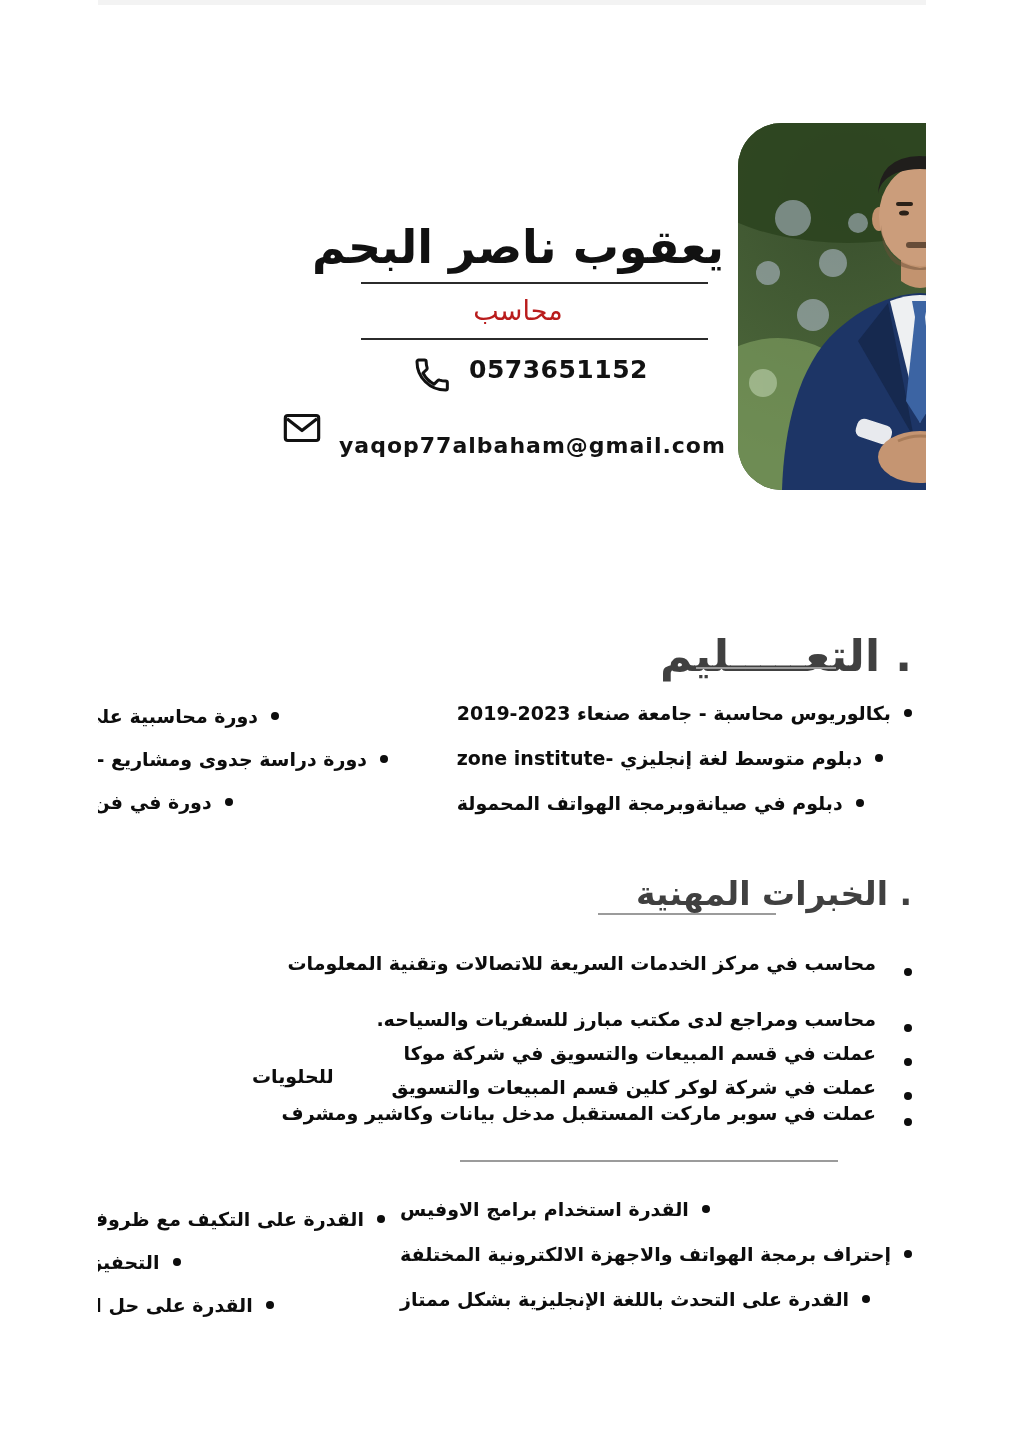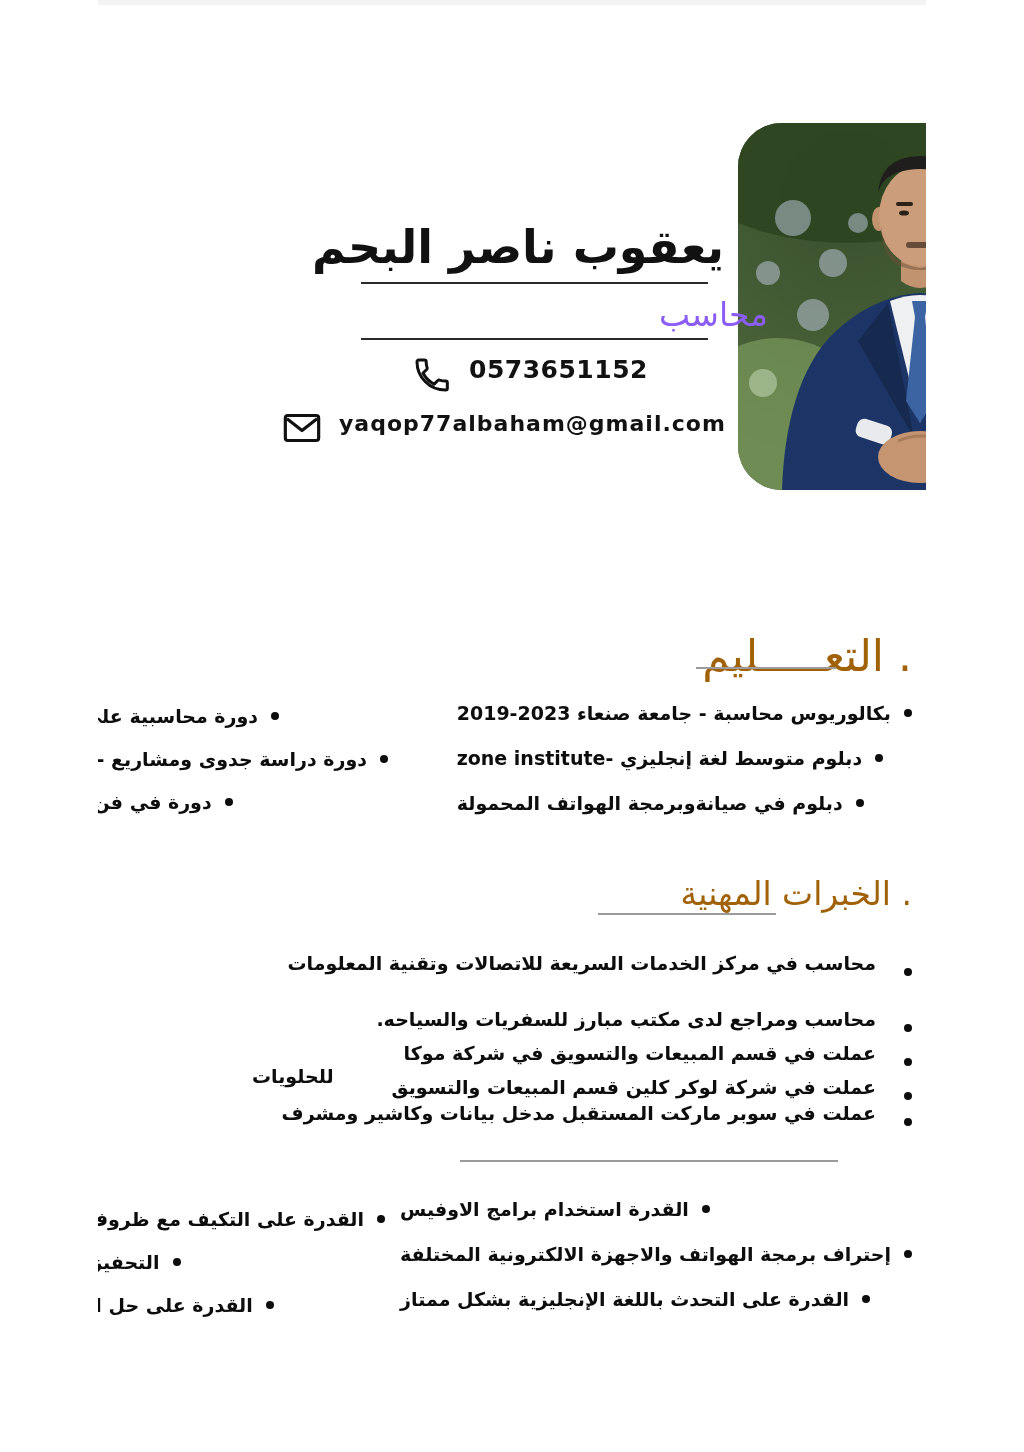--- a/index.html
+++ b/index.html
@@ -7,32 +7,32 @@
         font-family:"DejaVu Sans",sans-serif;color:#111;margin:0 auto;}
   .topstrip{position:absolute;top:0;left:0;width:100%;height:5px;background:#f3f3f3;}
 
   
   .photo{position:absolute;left:640px;top:123px;width:365px;height:367px;border-radius:44px;
          overflow:hidden;background:#4f6a3c;}
   .name{position:absolute;left:170px;top:190px;width:500px;text-align:center;
         font-size:46px;font-weight:700;direction:rtl;white-space:nowrap;line-height:1.15;}
   .rule{position:absolute;left:263px;width:347px;height:2px;background:#2b2b2b;}
   .rule1{top:282px;} .rule2{top:338px;}
-  .job{position:absolute;left:170px;top:295px;width:500px;text-align:right;
-       font-size:33px;font-weight:400;direction:rtl;color:#8b5cf6;}
+  .job{position:absolute;left:170px;top:295px;width:500px;text-align:center;
+       font-size:27px;font-weight:400;direction:rtl;color:#b91c1c;}
   .contact{position:absolute;display:flex;align-items:flex-start;gap:17px;}
   .contact .label{font-weight:700;color:#121212;}
   .phone-row{left:314px;top:355px;}
   .phone-row .label{font-size:25px;letter-spacing:0.5px;}
   .email-row{left:184px;top:411px;}
-  .email-row .label{font-size:22px;letter-spacing:1px;}
+  .email-row .label{font-size:22px;letter-spacing:1px;margin-top:22px;}
   .cicon{flex:none;display:block;}
 
   
-  .sec-h{position:absolute;right:14px;direction:rtl;font-weight:400;white-space:nowrap;color:#a16207;}
+  .sec-h{position:absolute;right:14px;direction:rtl;font-weight:700;white-space:nowrap;color:#404040;}
   .h-edu{top:630px;font-size:44px;}
   .h-exp{top:874px;font-size:33px;}
   .h-skl{top:1122px;font-size:44px;}
   .sec-line{position:absolute;height:2px;background:#9b9b9b;}
   .line-edu{left:598px;top:667px;width:140px;}
   .line-exp{left:500px;top:913px;width:178px;}
   .line-skl{left:362px;top:1160px;width:378px;}
 
   
   .col{position:absolute;}

